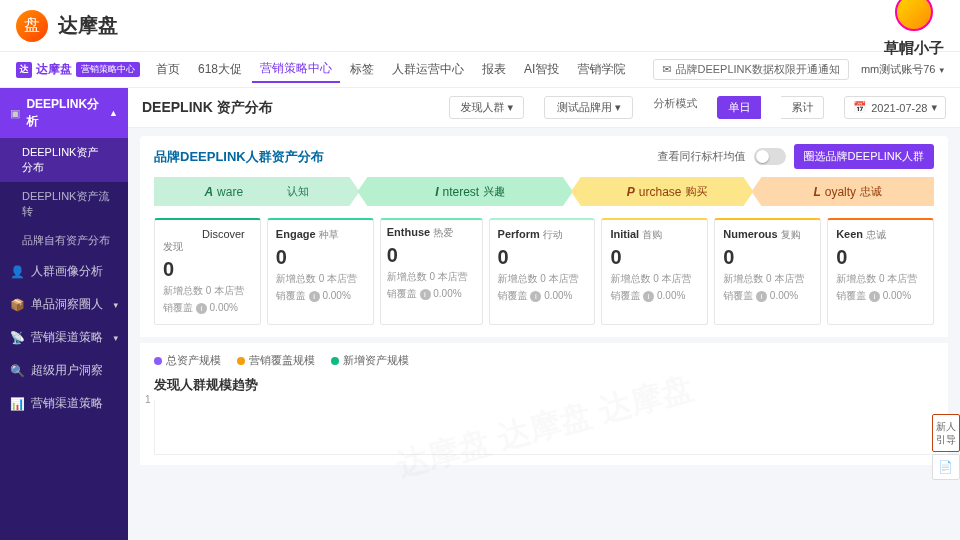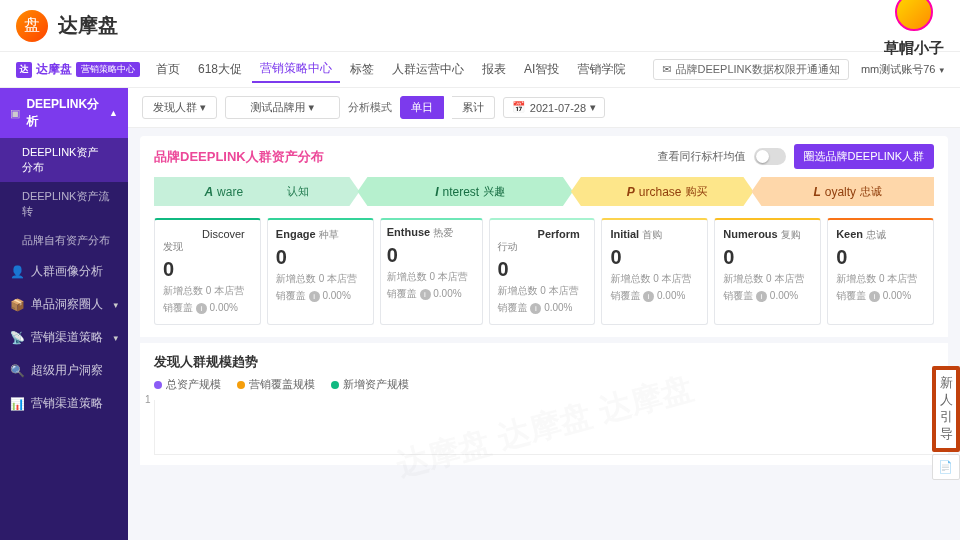--- a/index.html
+++ b/index.html
@@ -84,46 +84,47 @@
     </div>
     <div style="padding:8px 10px;display:flex;align-items:center;gap:6px;cursor:pointer;">
       <span style="font-size:12px;">📊</span>
       <span style="font-size:12px;color:rgba(255,255,255,0.75);">营销渠道策略</span>
     </div>
   </div>
 
   <div style="flex:1;overflow-y:auto;padding:0;position:relative;">
 
     <div style="background:#fff;padding:8px 14px;display:flex;align-items:center;justify-content:space-between;border-bottom:1px solid #eee;">
-      <div style="display:flex;align-items:center;gap:8px;">
+      <span style="font-size:14px;font-weight:bold;color:#333;">DEEPLINK 资产分布</span>
+      <div style="display:flex;gap:20px;">
         <button style="border:1px solid #ddd;background:#fff;padding:3px 10px;border-radius:3px;font-size:11px;color:#555;cursor:pointer;display:flex;align-items:center;gap:3px;">
           <span>发现人群</span>
           <span>▾</span>
         </button>
-        <button style="border:1px solid #ddd;background:#fff;padding:3px 25px;border-radius:3px;font-size:11px;color:#555;cursor:pointer;display:flex;align-items:center;gap:3px;">
+        <button style="border:1px solid #ddd;background:#fff;padding:3px 12px;border-radius:3px;font-size:11px;color:#555;cursor:pointer;display:flex;align-items:center;gap:3px;">
           <span>测试品牌用</span>
           <span>▾</span>
         </button>
         <span style="font-size:11px;color:#666;">分析模式</span>
         <button style="border:1px solid #7c3aed;background:#7c3aed;color:#fff;padding:3px 10px;border-radius:3px 0 0 3px;font-size:11px;cursor:pointer;">
           <span>单日</span>
         </button>
         <button style="border:1px solid #ddd;background:#fff;color:#555;padding:3px 10px;border-radius:0 3px 3px 0;font-size:11px;cursor:pointer;border-left:none;">
           <span>累计</span>
         </button>
         <div style="border:1px solid #ddd;background:#fff;padding:3px 8px;border-radius:3px;font-size:11px;color:#555;display:flex;align-items:center;gap:4px;cursor:pointer;">
           <span>📅</span>
           <span>2021-07-28</span>
           <span>▾</span>
         </div>
       </div>
     </div>
 
     <div style="background:#fff;margin:8px 12px 0;padding:8px 14px;border-radius:4px 4px 0 0;display:flex;align-items:center;justify-content:space-between;">
-      <span style="font-size:13px;font-weight:bold;color:#ec4899;">品牌DEEPLINK人群资产分布</span>
+      <span style="font-size:13px;font-weight:bold;color:#0369a1;">品牌DEEPLINK人群资产分布</span>
       <div style="display:flex;align-items:center;gap:8px;">
         <span style="font-size:11px;color:#666;">查看同行标杆均值</span>
         <div style="width:32px;height:17px;border-radius:9px;background:#ddd;position:relative;cursor:pointer;">
           <div style="width:13px;height:13px;border-radius:50%;background:#fff;position:absolute;top:2px;left:2px;box-shadow:0 1px 2px rgba(0,0,0,0.3);"></div>
         </div>
         <button style="background:#7c3aed;color:#fff;border:none;padding:5px 10px;border-radius:3px;font-size:11px;cursor:pointer;">
           <span>圈选品牌DEEPLINK人群</span>
         </button>
       </div>
     </div>
@@ -180,21 +181,21 @@
           <div style="font-size:11px;color:#333;margin-bottom:2px;"><span style="font-weight:600;">Enthuse</span> <span style="color:#888;font-size:10px;">热爱</span></div>
           <div style="font-size:20px;font-weight:bold;color:#333;line-height:1.3;">0</div>
           <div style="font-size:10px;color:#999;line-height:1.7;">
             <span>新增总数 0</span>
             <span>本店营销覆盖 <span style="display:inline-flex;align-items:center;justify-content:center;width:11px;height:11px;border-radius:50%;background:#bbb;color:#fff;font-size:8px;cursor:pointer;">i</span></span>
             <span>0.00%</span>
           </div>
         </div>
 
         <div style="flex:1;border:1px solid #e5e7eb;border-top:2px solid #a7f3d0;border-radius:3px;padding:8px;">
-          <div style="font-size:11px;color:#333;margin-bottom:2px;"><span style="font-weight:600;margin-left:40px;">Perform</span> <span style="color:#888;font-size:10px;">行动</span></div>
+          <div style="font-size:11px;color:#333;margin-bottom:2px;"><span style="font-weight:600;">Perform</span> <span style="color:#888;font-size:10px;">行动</span></div>
           <div style="font-size:20px;font-weight:bold;color:#333;line-height:1.3;">0</div>
           <div style="font-size:10px;color:#999;line-height:1.7;">
             <span>新增总数 0</span>
             <span>本店营销覆盖 <span style="display:inline-flex;align-items:center;justify-content:center;width:11px;height:11px;border-radius:50%;background:#bbb;color:#fff;font-size:8px;cursor:pointer;">i</span></span>
             <span>0.00%</span>
           </div>
         </div>
 
         <div style="flex:1;border:1px solid #e5e7eb;border-top:2px solid #fcd34d;border-radius:3px;padding:8px;">
           <div style="font-size:11px;color:#333;margin-bottom:2px;"><span style="font-weight:600;">Initial</span> <span style="color:#888;font-size:10px;">首购</span></div>
@@ -223,40 +224,40 @@
             <span>新增总数 0</span>
             <span>本店营销覆盖 <span style="display:inline-flex;align-items:center;justify-content:center;width:11px;height:11px;border-radius:50%;background:#bbb;color:#fff;font-size:8px;cursor:pointer;">i</span></span>
             <span>0.00%</span>
           </div>
         </div>
 
       </div>
     </div>
 
     <div style="background:#fff;margin:6px 12px 0;padding:10px 14px;">
-      <div style="font-size:13px;font-weight:bold;color:#333;margin-bottom:6px;">发现人群规模趋势</div>
       <div style="display:flex;gap:16px;margin-bottom:8px;">
         <div style="display:flex;align-items:center;gap:4px;font-size:11px;color:#666;">
           <div style="width:8px;height:8px;border-radius:50%;background:#8b5cf6;"></div>
           <span>总资产规模</span>
         </div>
         <div style="display:flex;align-items:center;gap:4px;font-size:11px;color:#666;">
           <div style="width:8px;height:8px;border-radius:50%;background:#f59e0b;"></div>
           <span>营销覆盖规模</span>
         </div>
         <div style="display:flex;align-items:center;gap:4px;font-size:11px;color:#666;">
           <div style="width:8px;height:8px;border-radius:50%;background:#10b981;"></div>
           <span>新增资产规模</span>
         </div>
       </div>
+      <div style="font-size:13px;font-weight:bold;color:#333;margin-bottom:6px;">发现人群规模趋势</div>
       <div style="height:55px;position:relative;border-left:1px solid #eee;border-bottom:1px solid #eee;">
         <span style="position:absolute;left:-10px;top:-6px;font-size:10px;color:#999;">1</span>
         <div style="position:absolute;top:50%;left:50%;transform:translate(-50%,-50%) rotate(-15deg);font-size:32px;color:rgba(150,150,150,0.06);font-weight:bold;white-space:nowrap;pointer-events:none;">达摩盘 达摩盘 达摩盘</div>
       </div>
     </div>
 
     <div style="position:fixed;right:0;bottom:60px;display:flex;flex-direction:column;gap:2px;z-index:100;">
-      <div style="background:#fff;border:4px solid #c2410c;padding:5px 3px;font-size:13px;color:#666;cursor:pointer;text-align:right;width:28px;border-radius:2px;line-height:1.3;">新人引导</div>
+      <div style="background:#fff;border:1px solid #c2410c;padding:5px 3px;font-size:10px;color:#666;cursor:pointer;text-align:left;width:28px;border-radius:2px;line-height:1.3;">新人引导</div>
       <div style="background:#fff;border:1px solid #ddd;padding:5px 3px;font-size:12px;color:#666;cursor:pointer;text-align:center;width:28px;border-radius:2px;">📄</div>
     </div>
 
   </div>
 </div>
 
 </body></html>

